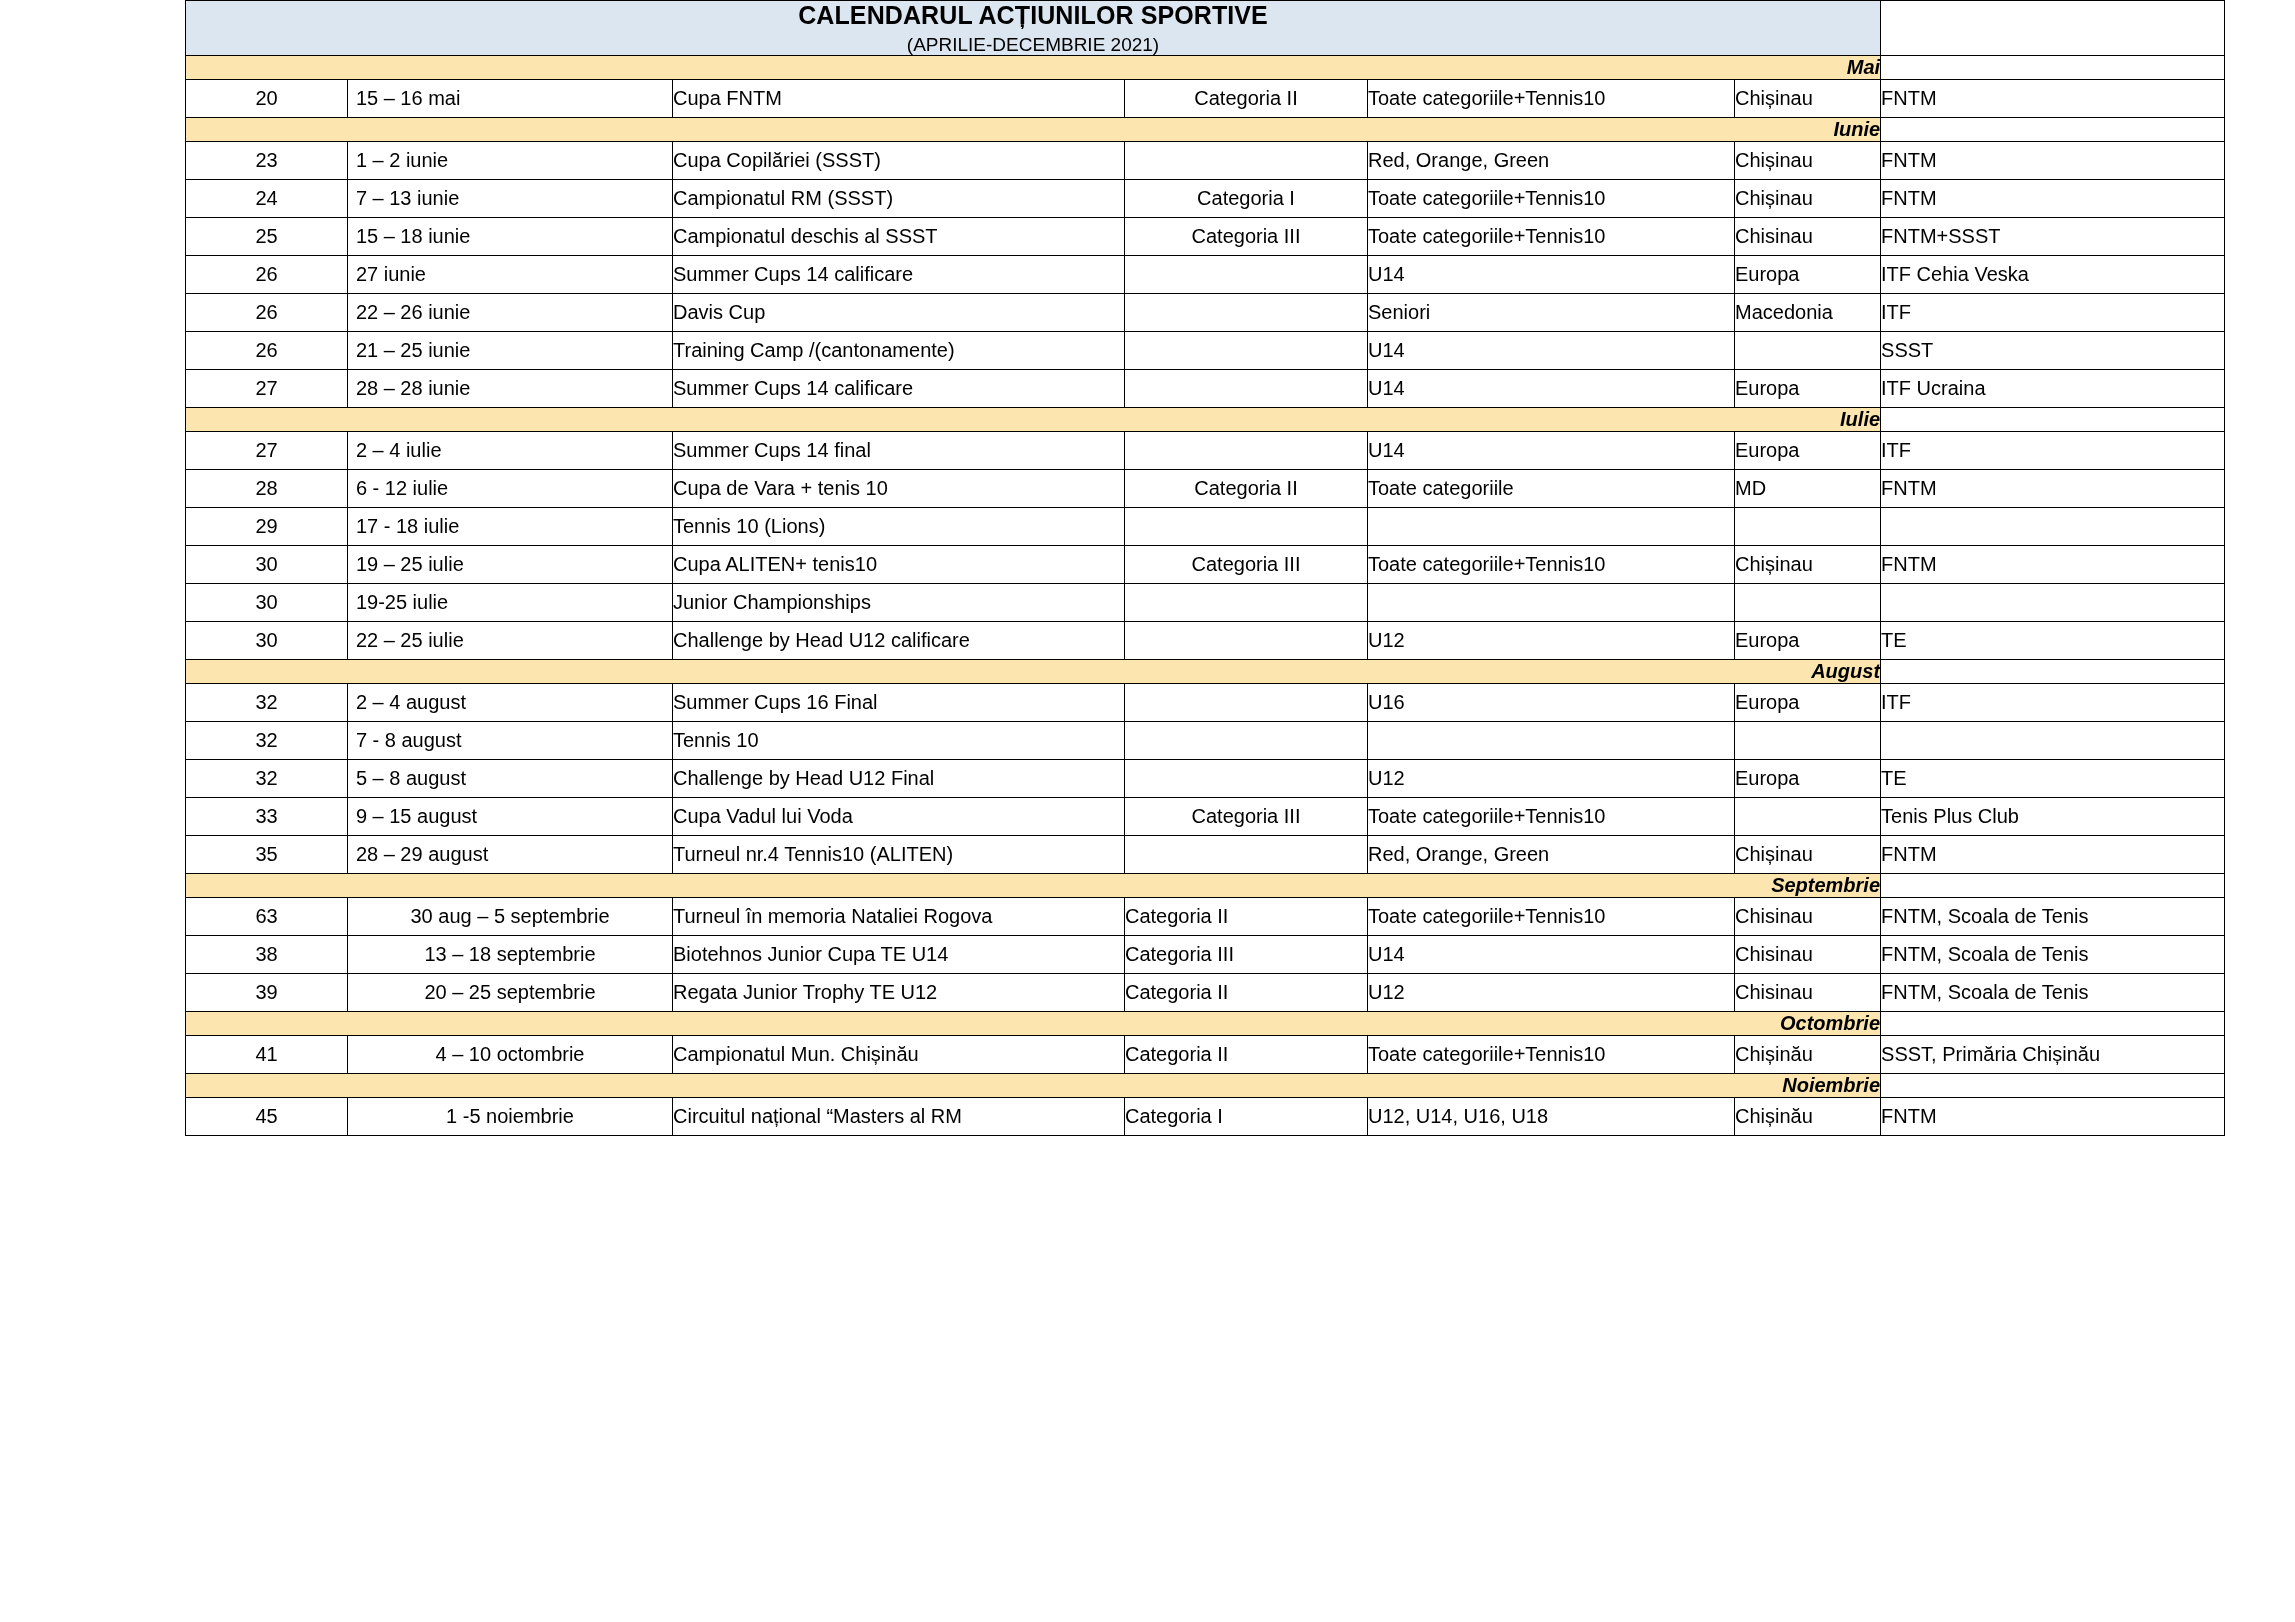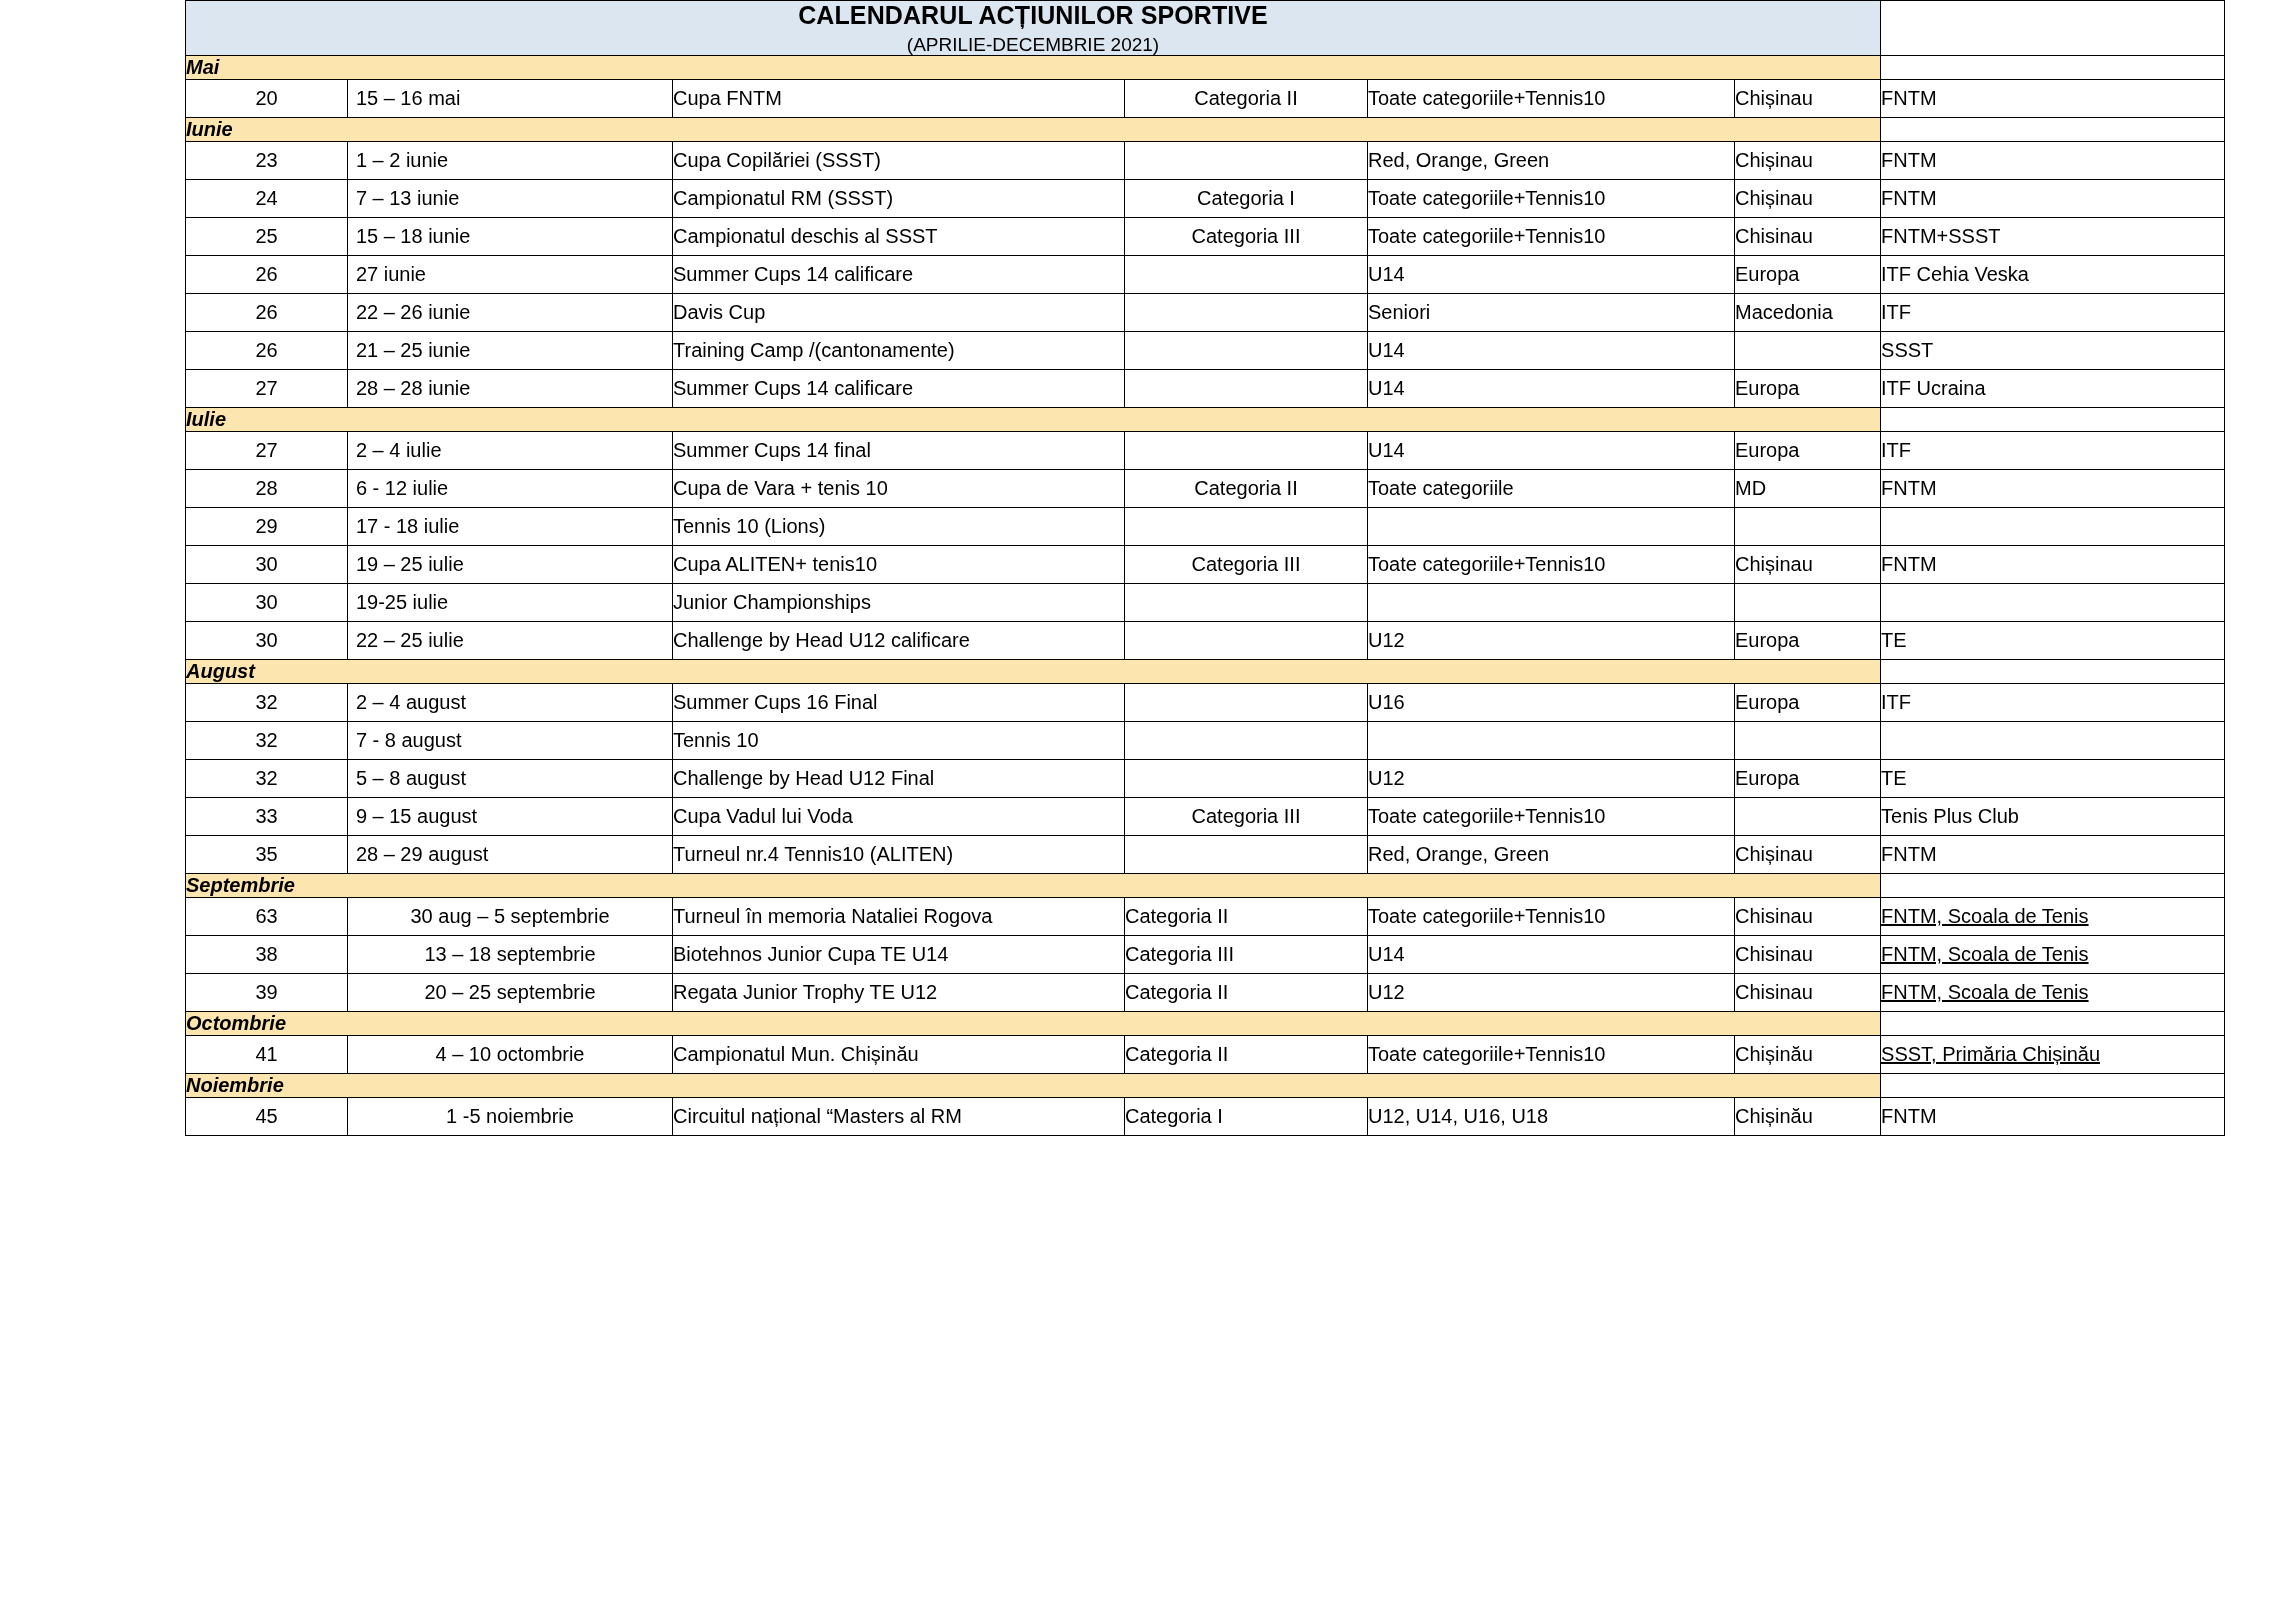--- a/index.html
+++ b/index.html
@@ -58,21 +58,21 @@
     font-weight: bold;
     letter-spacing: 0.1px;
     margin-bottom: 3.9px;
   }
   .title-sub {
     font-size: 19px;
     font-weight: normal;
   }
   .month-cell {
     background: #fce5ae;
-    text-align: left;
+    text-align: right;
     font-style: italic;
     font-weight: bold;
     font-size: 21.6px;
     padding: 5.2px 0 6.5px 0;
   }
   .month-pad {
     background: #ffffff;
     border-left: 1.3px solid #000000;
     border-right: 1.3px solid #000000;
     border-top: 1.3px solid #000000;
@@ -97,21 +97,20 @@
   }
   .cell.cdate {
     padding-left: 7.9px;
   }
   .cell.cdate.center {
     padding-left: 0;
   }
   .org-two {
     padding: 2.6px 5.2px 3.9px 6.5px;
     height: 37px;
-    text-decoration: underline;
   }
 </style>
 </head>
 <body>
 
 <div class="page">
   <div class="sheet">
     <table class="cal">
       <colgroup>
         <col class="c-week">

